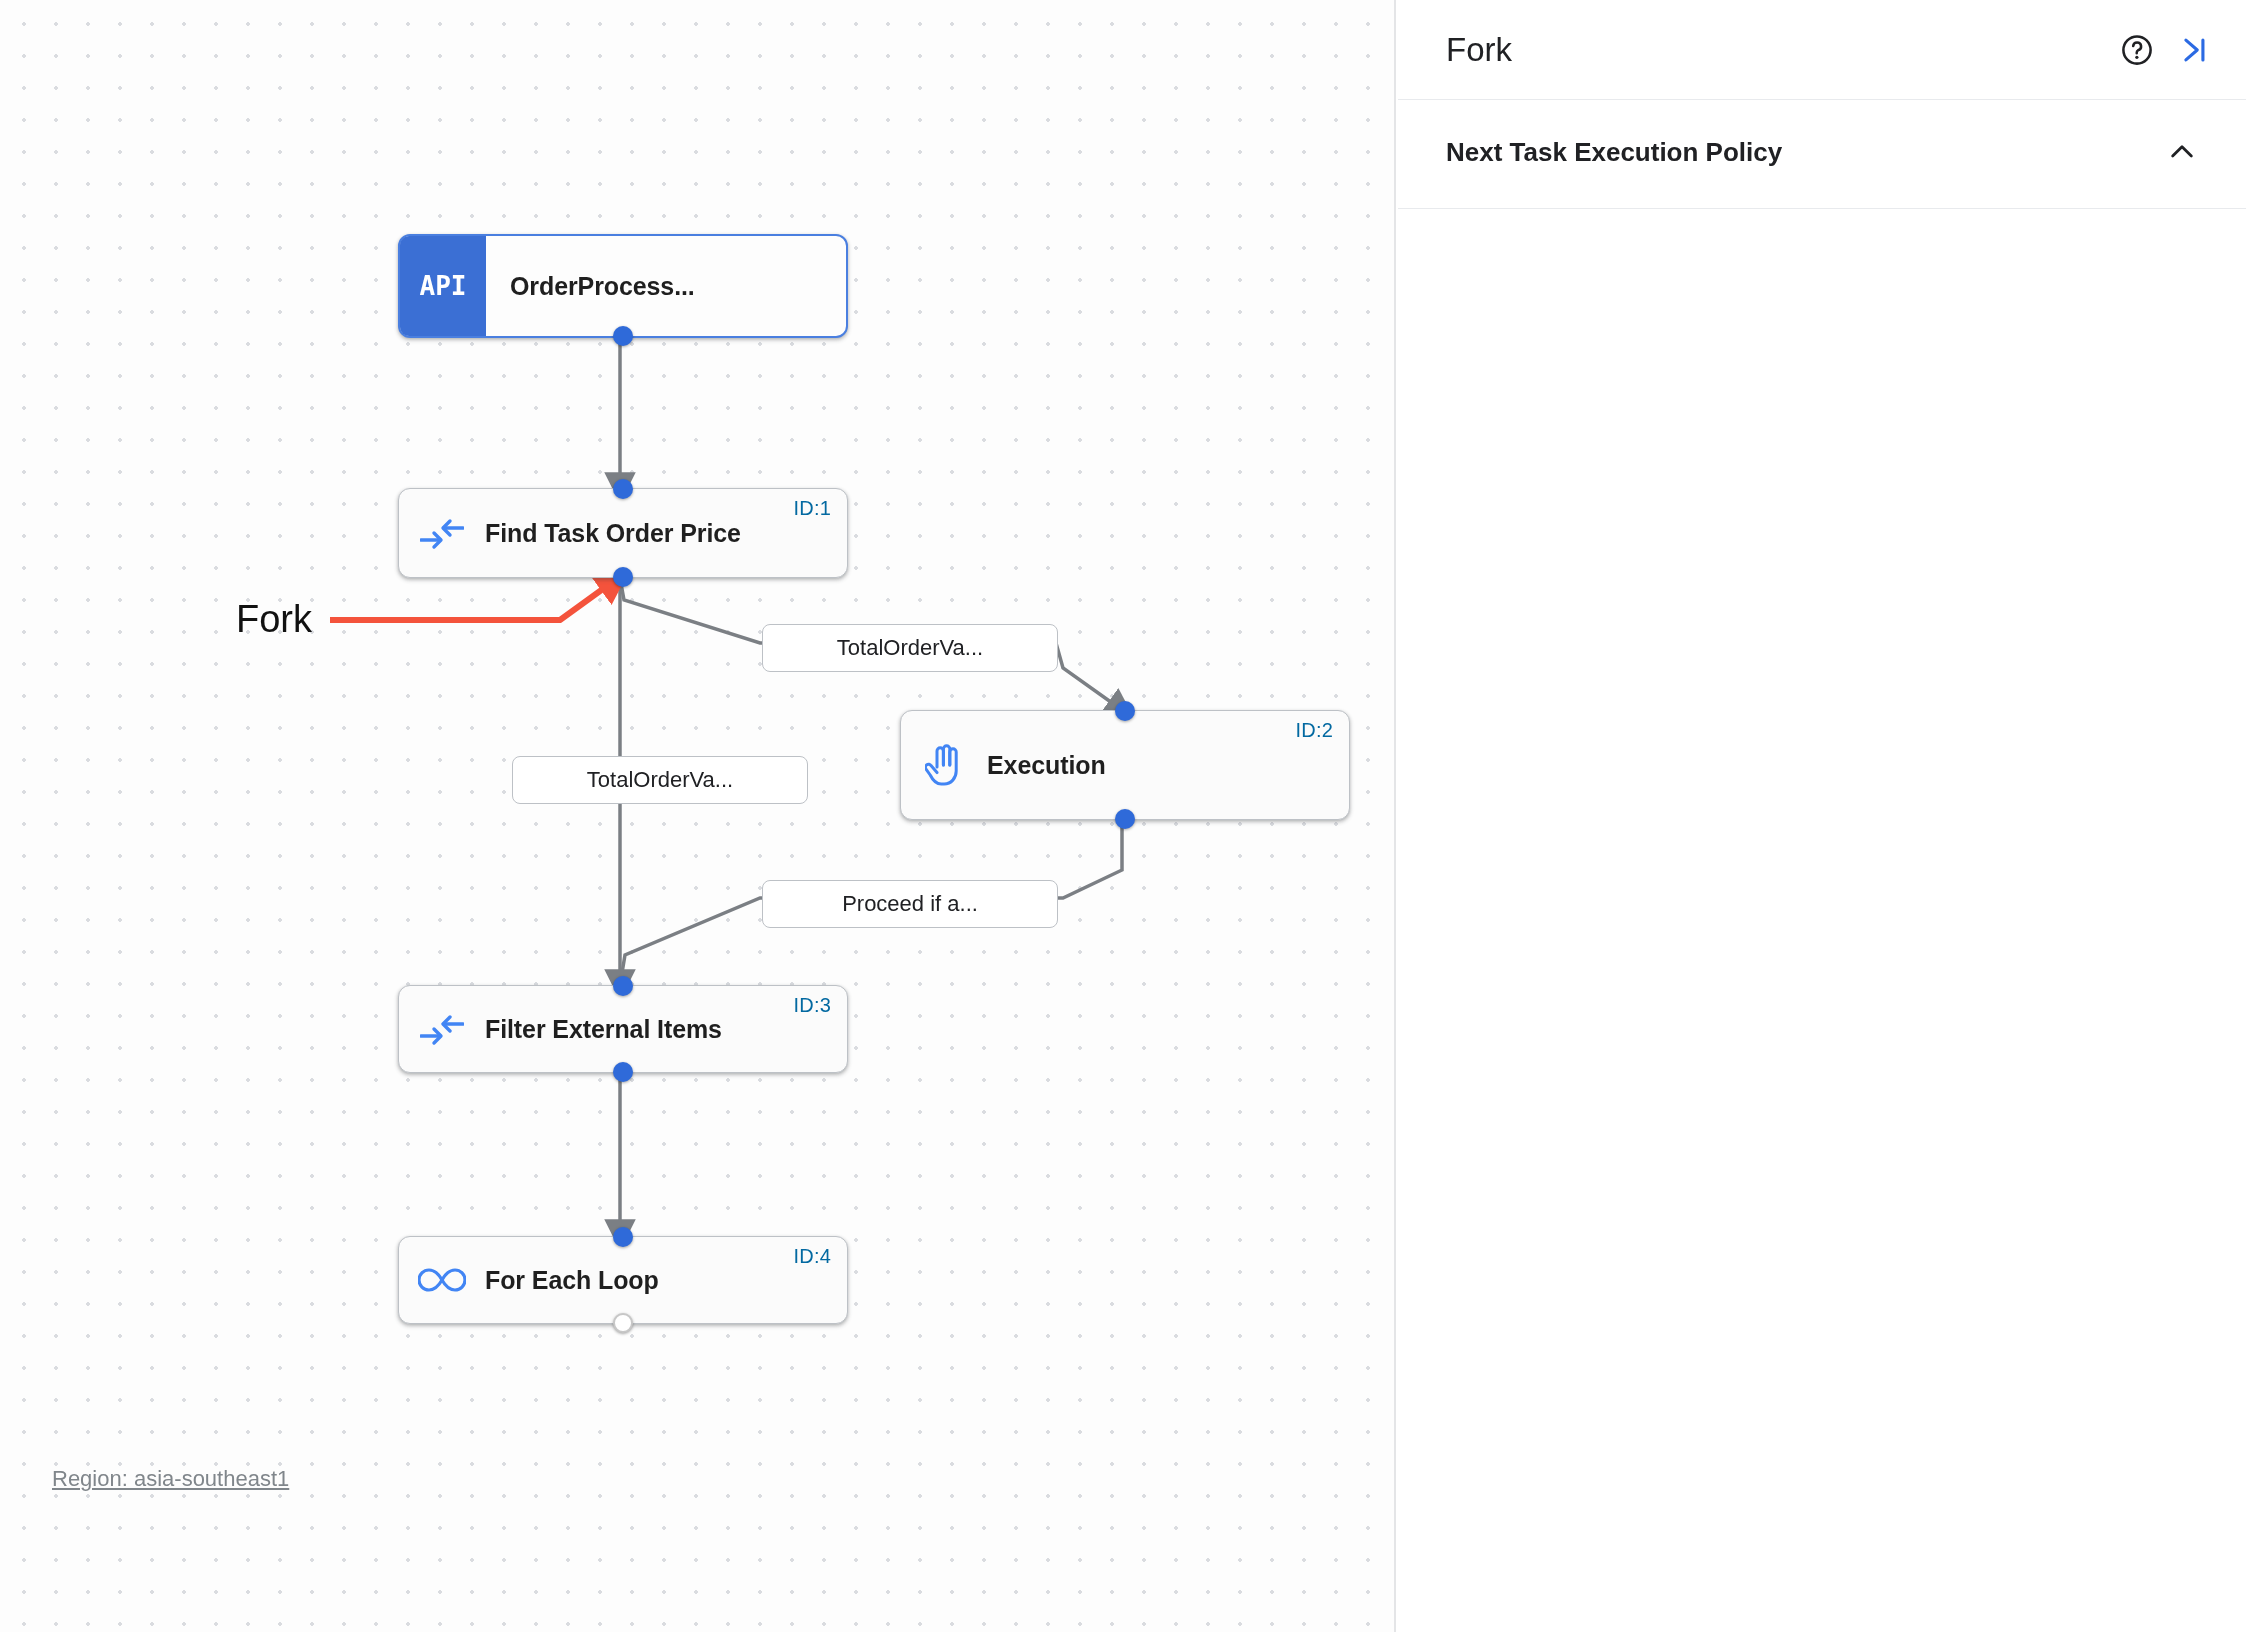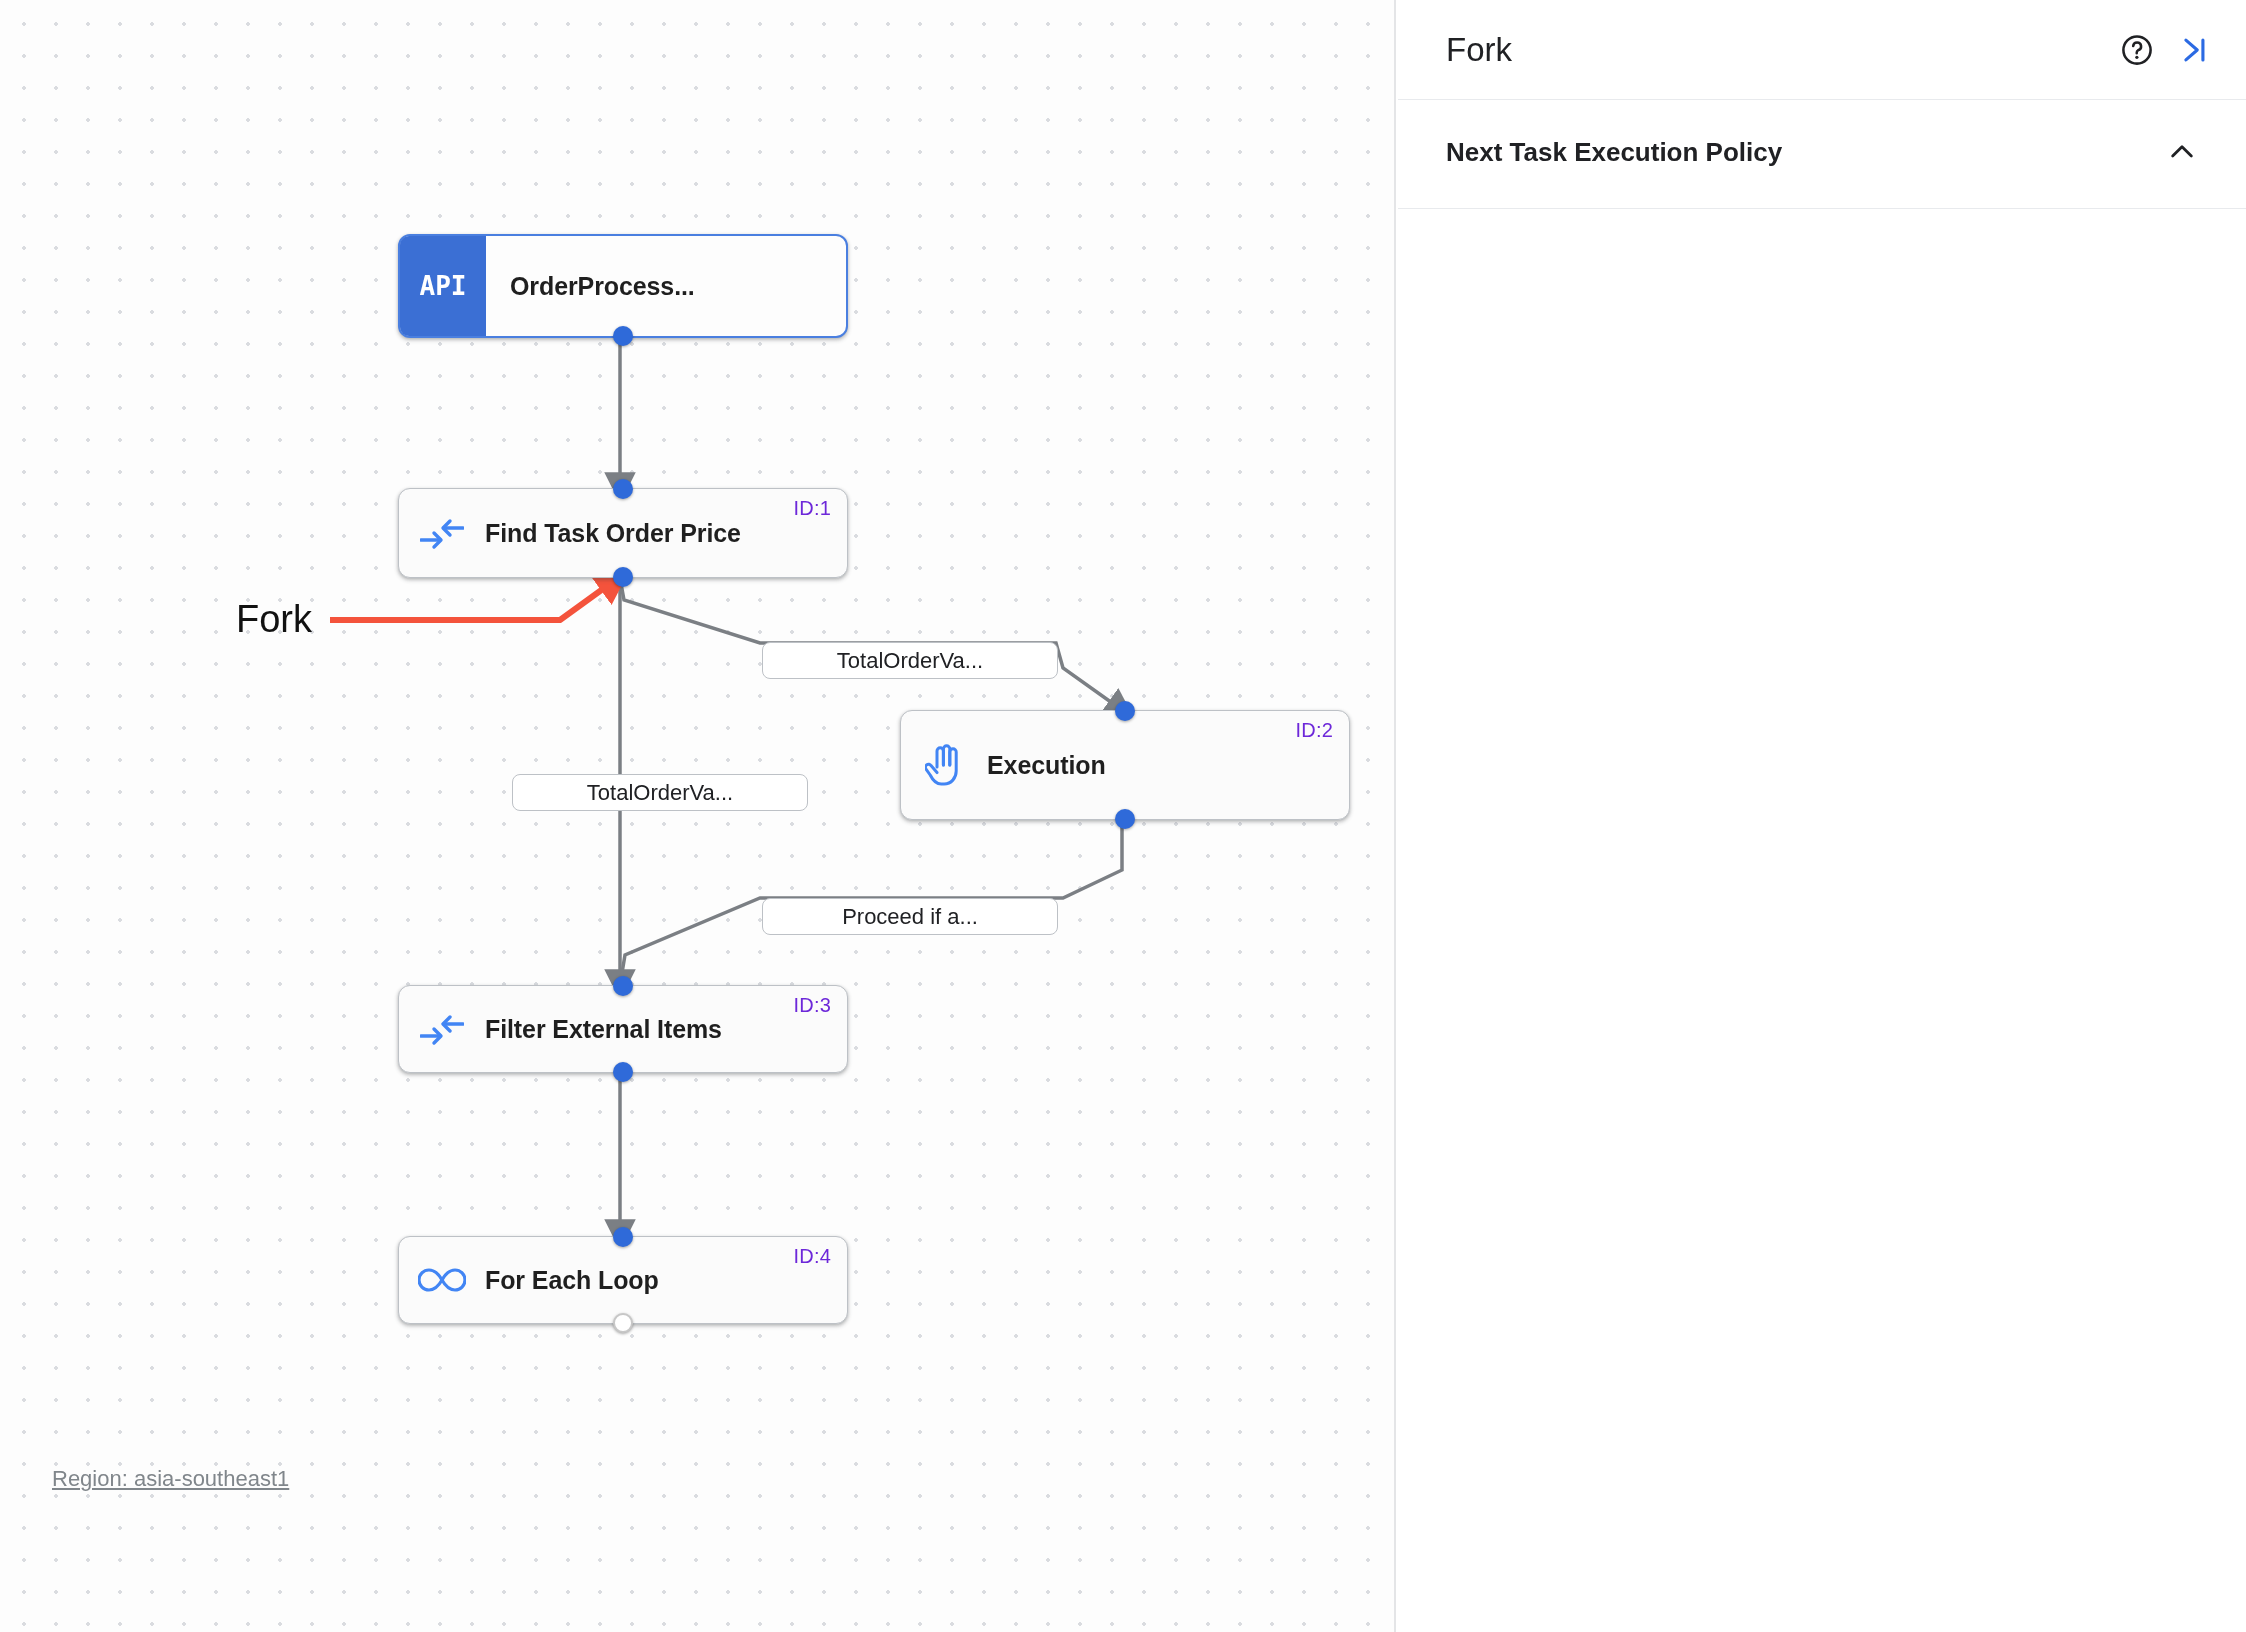--- a/index.html
+++ b/index.html
@@ -67,21 +67,21 @@
     font-weight: bold;
     color: #1f1f1f;
     letter-spacing: -0.1px;
     white-space: nowrap;
   }
   .node-id {
     position: absolute;
     right: 16px;
     top: 8px;
     font-size: 20px;
-    color: #6d28d9;
+    color: #0369a1;
     letter-spacing: 0.2px;
   }
 
   
   .api-badge {
     width: 86px;
     flex: 0 0 86px;
     align-self: stretch;
     background: #3b6fd4;
     border-radius: 9px 0 0 9px;
@@ -110,29 +110,28 @@
     box-sizing: border-box;
   }
 
   
   .edge-label {
     position: absolute;
     box-sizing: border-box;
     background: #ffffff;
     border: 1.5px solid #bdc1c6;
     border-radius: 8px;
-    height: 37px;
+    height: 48px;
     display: flex;
     align-items: center;
     justify-content: center;
     font-size: 22px;
     color: #202124;
     white-space: nowrap;
     padding: 0 14px;
-    margin-top: 18px;
   }
 
   
   #annotation-label {
     position: absolute;
     left: 236px;
     top: 598px;
     font-size: 38px;
     color: #111111;
     font-family: "Liberation Sans", sans-serif;

